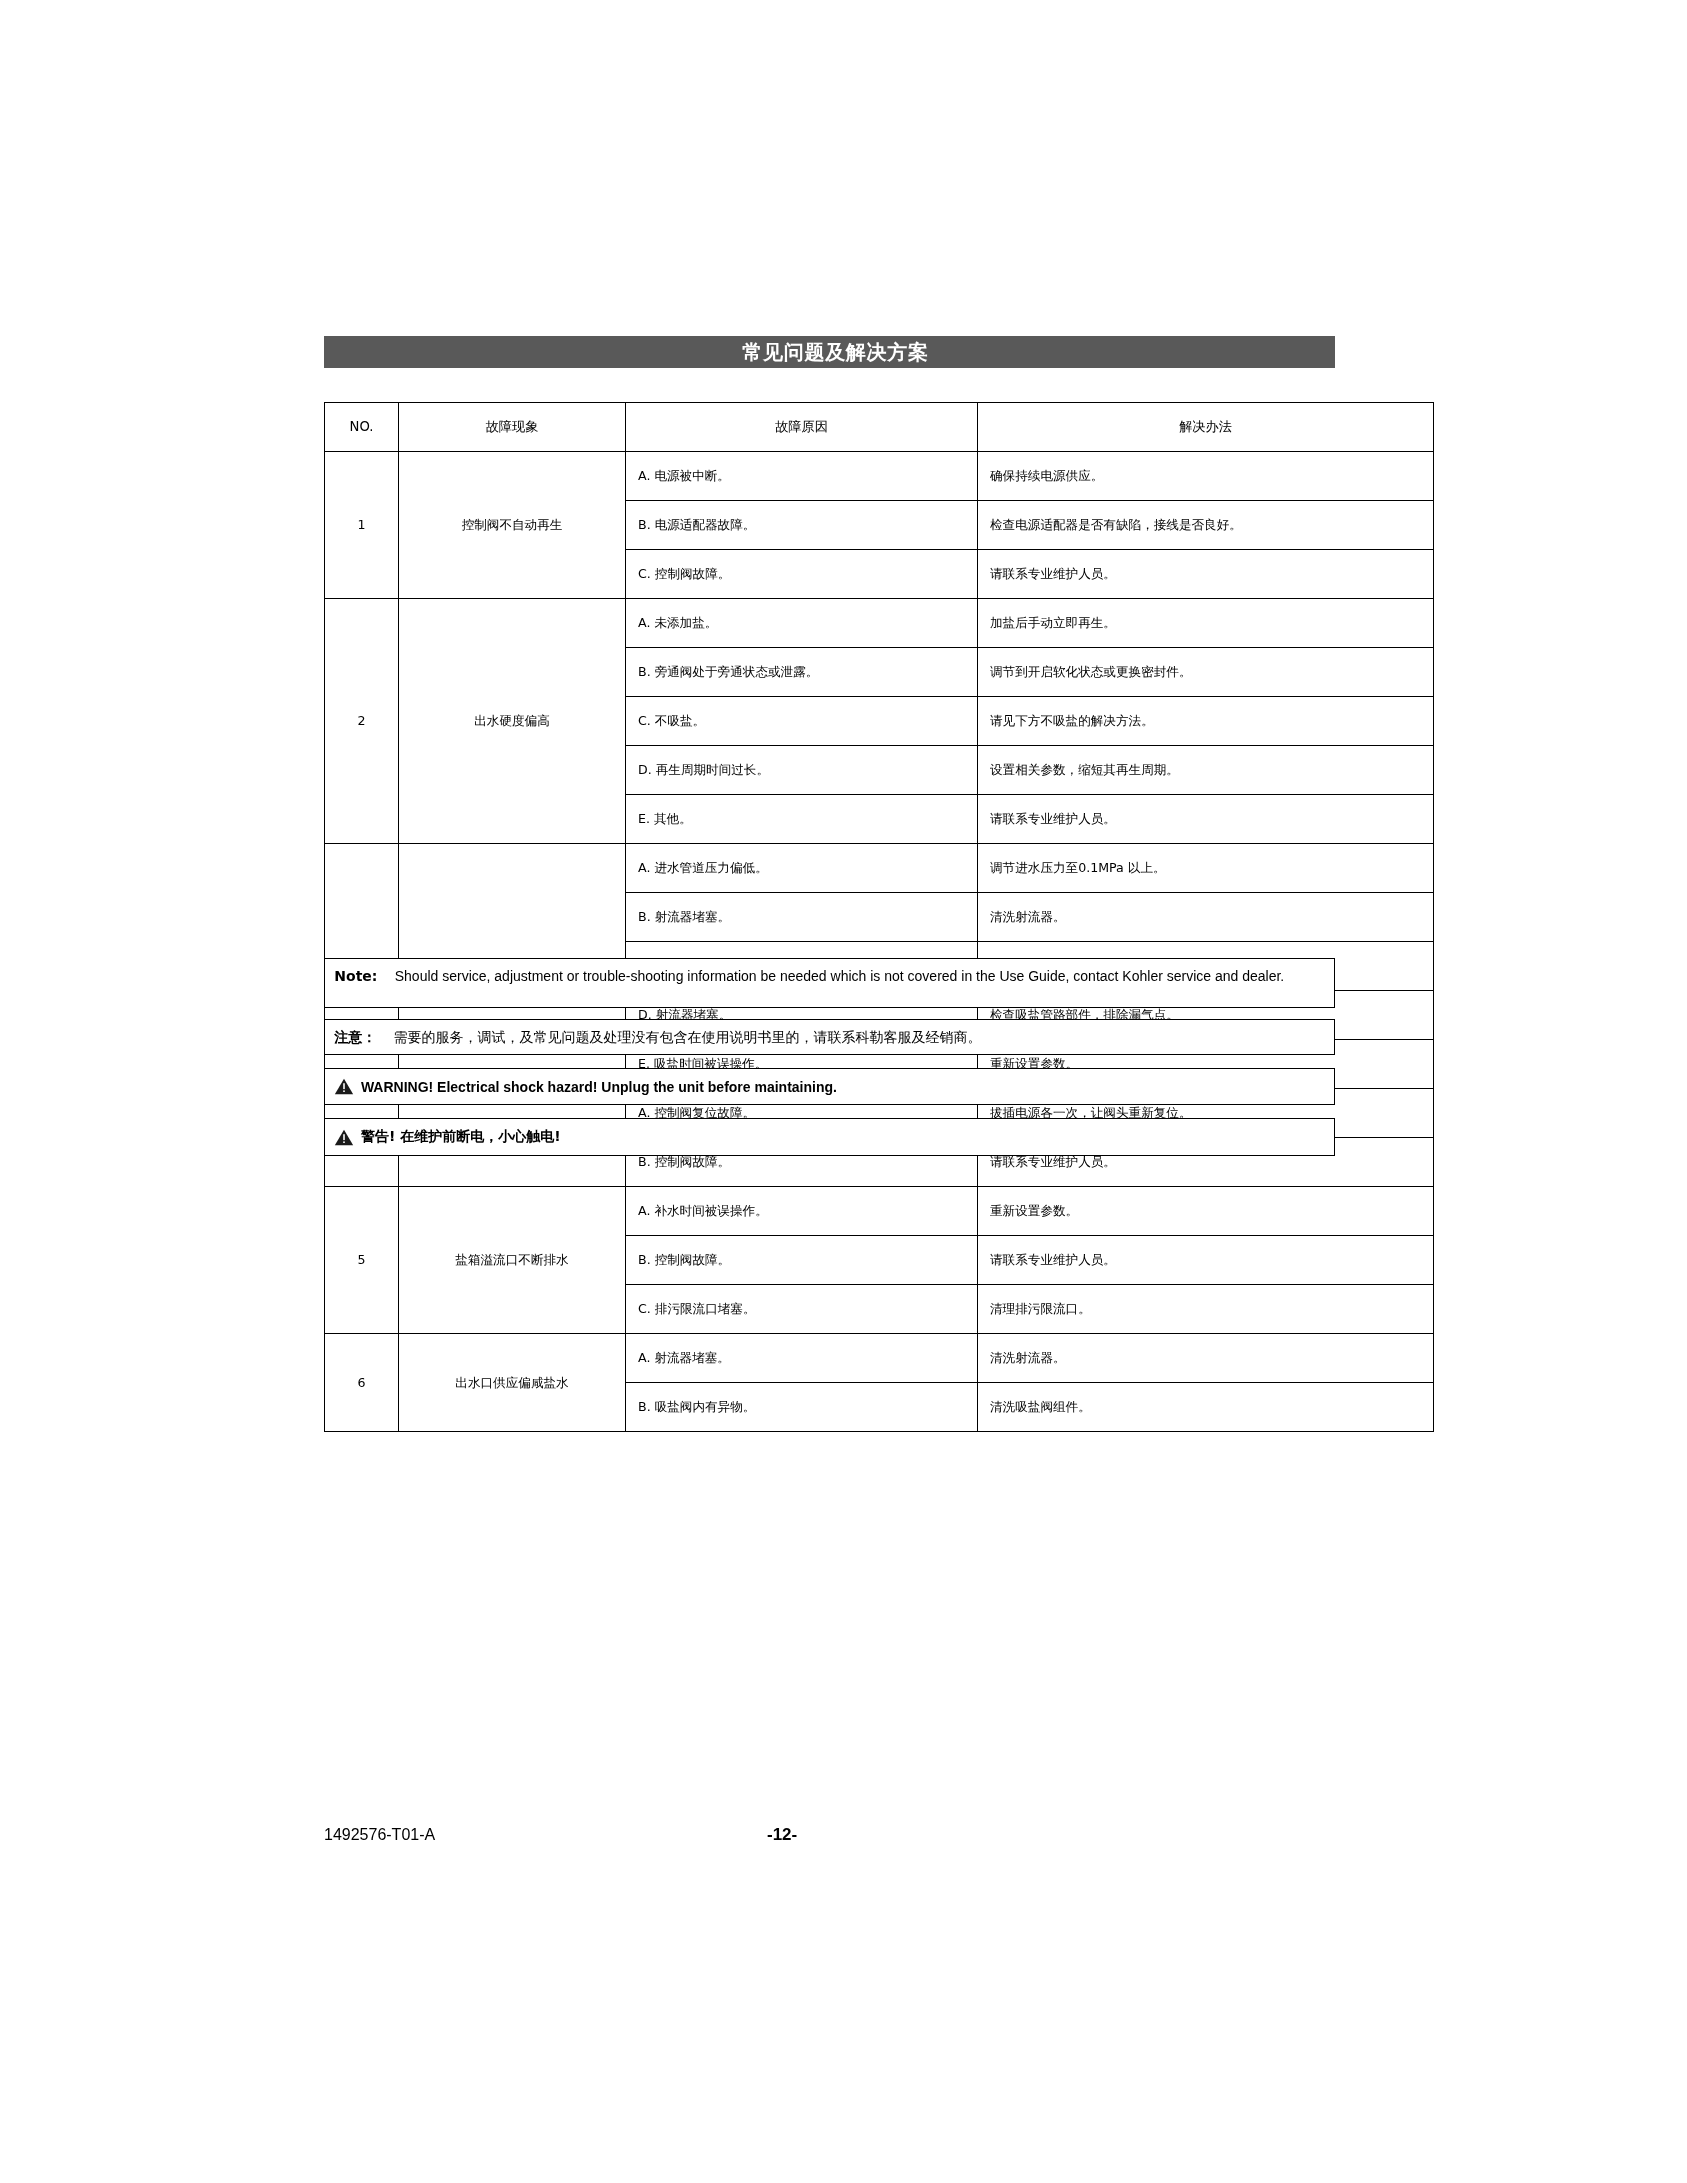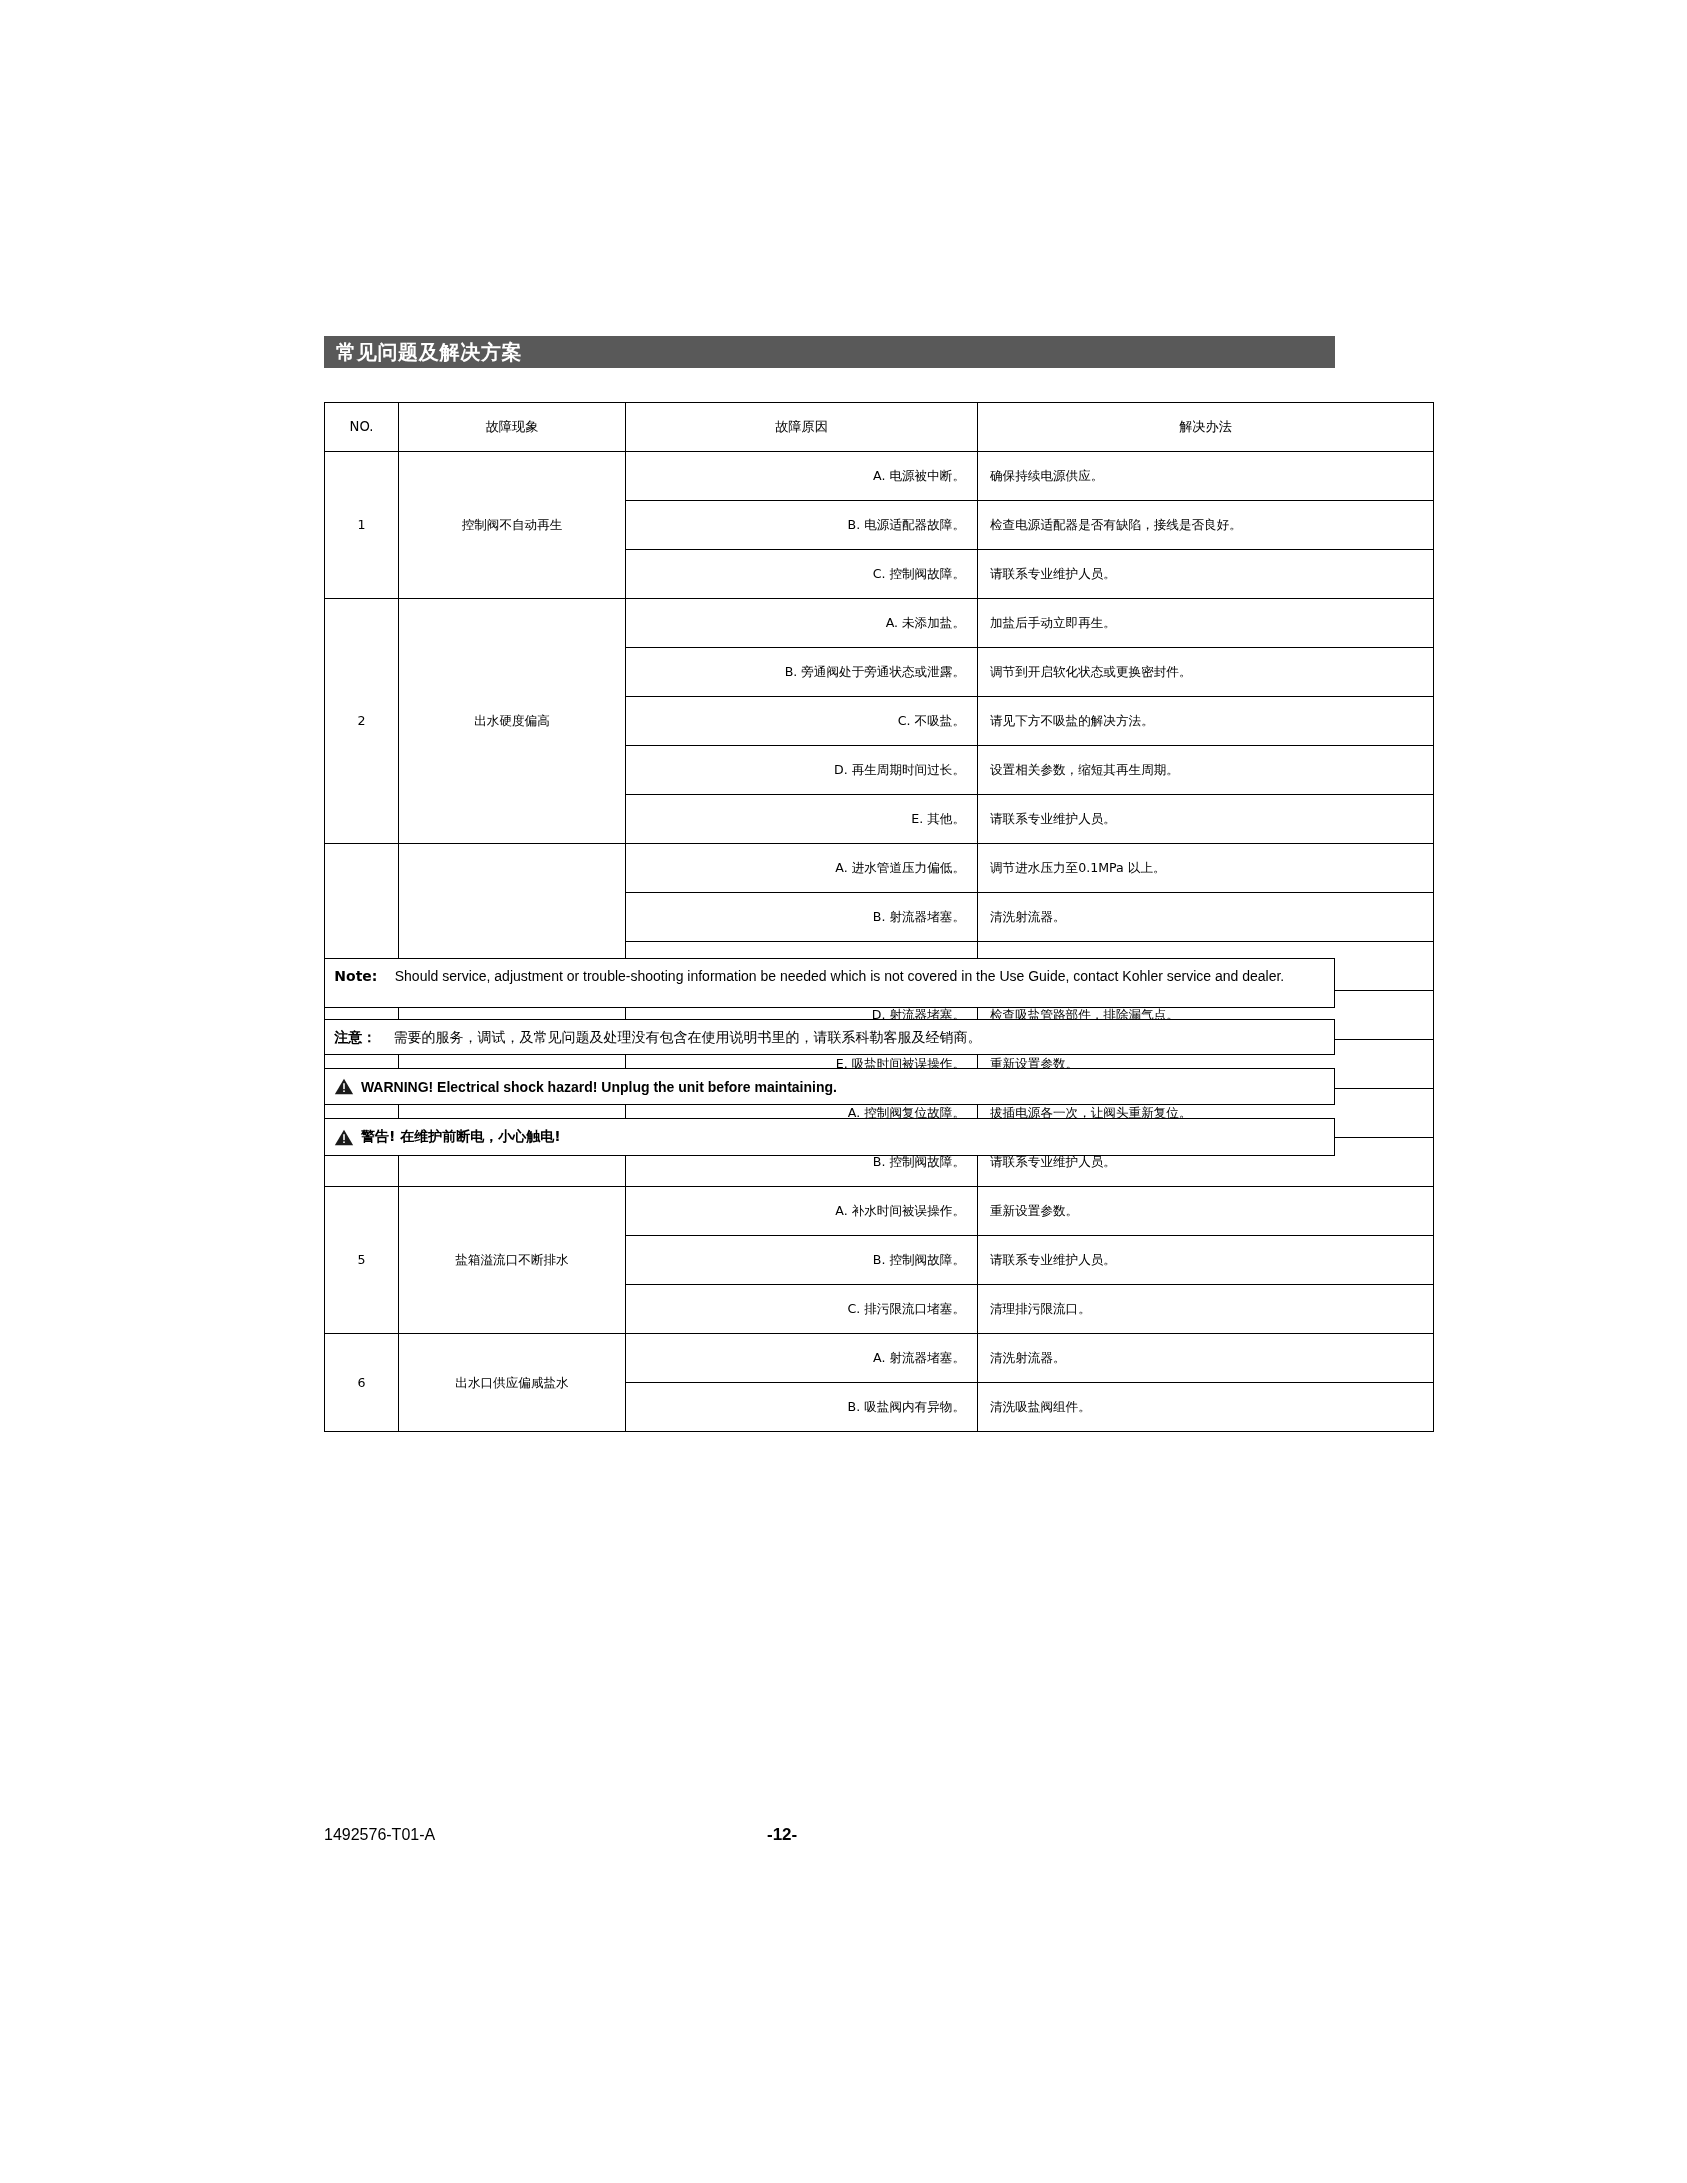--- a/index.html
+++ b/index.html
@@ -25,20 +25,21 @@
   .section-bar {
     position: absolute;
     left: 324px;
     top: 336px;
     width: 1011px;
     height: 32px;
     background: #595959;
     color: #ffffff;
     display: flex;
     align-items: center;
+    justify-content: center;
   }
   .section-bar .title {
     font-size: 20px;
     font-weight: bold;
     letter-spacing: 0.7px;
     padding-left: 12px;
     font-family: "DejaVu Sans", "Liberation Sans", sans-serif;
   }
 
   
@@ -62,21 +63,21 @@
     height: 24px;
     line-height: 24px;
     vertical-align: middle;
   }
   table.fault th {
     text-align: center;
     font-size: 13.2px;
   }
   td.no, th.no   { width: 49px;  text-align: center; }
   td.sym, th.sym { width: 202px; text-align: center; }
-  td.cause, th.cause { width: 327px; text-align: right; padding-left: 6.6px; }
+  td.cause, th.cause { width: 327px; text-align: left; padding-left: 6.6px; }
   td.sol, th.sol { width: 431px; text-align: left; padding-left: 6.6px; }
 
   td.no, td.sym { vertical-align: middle; }
 
   
   .note-box {
     position: absolute;
     left: 324px;
     border: 0.7px solid #000;
     box-sizing: border-box;

